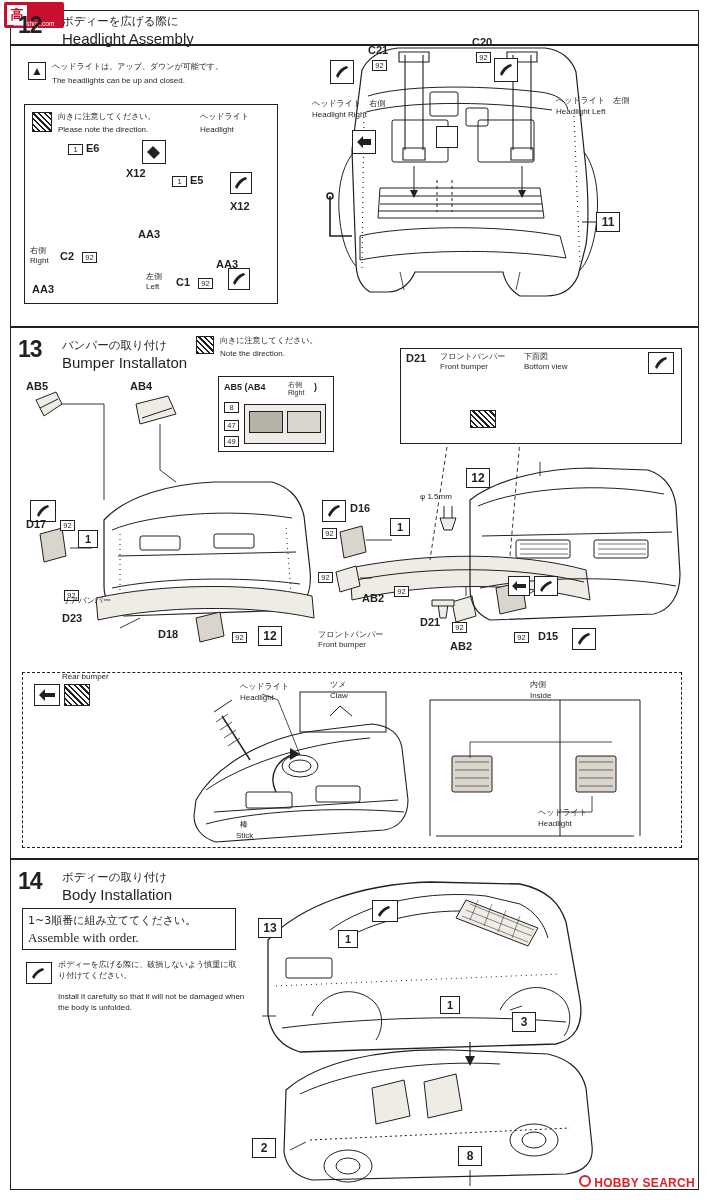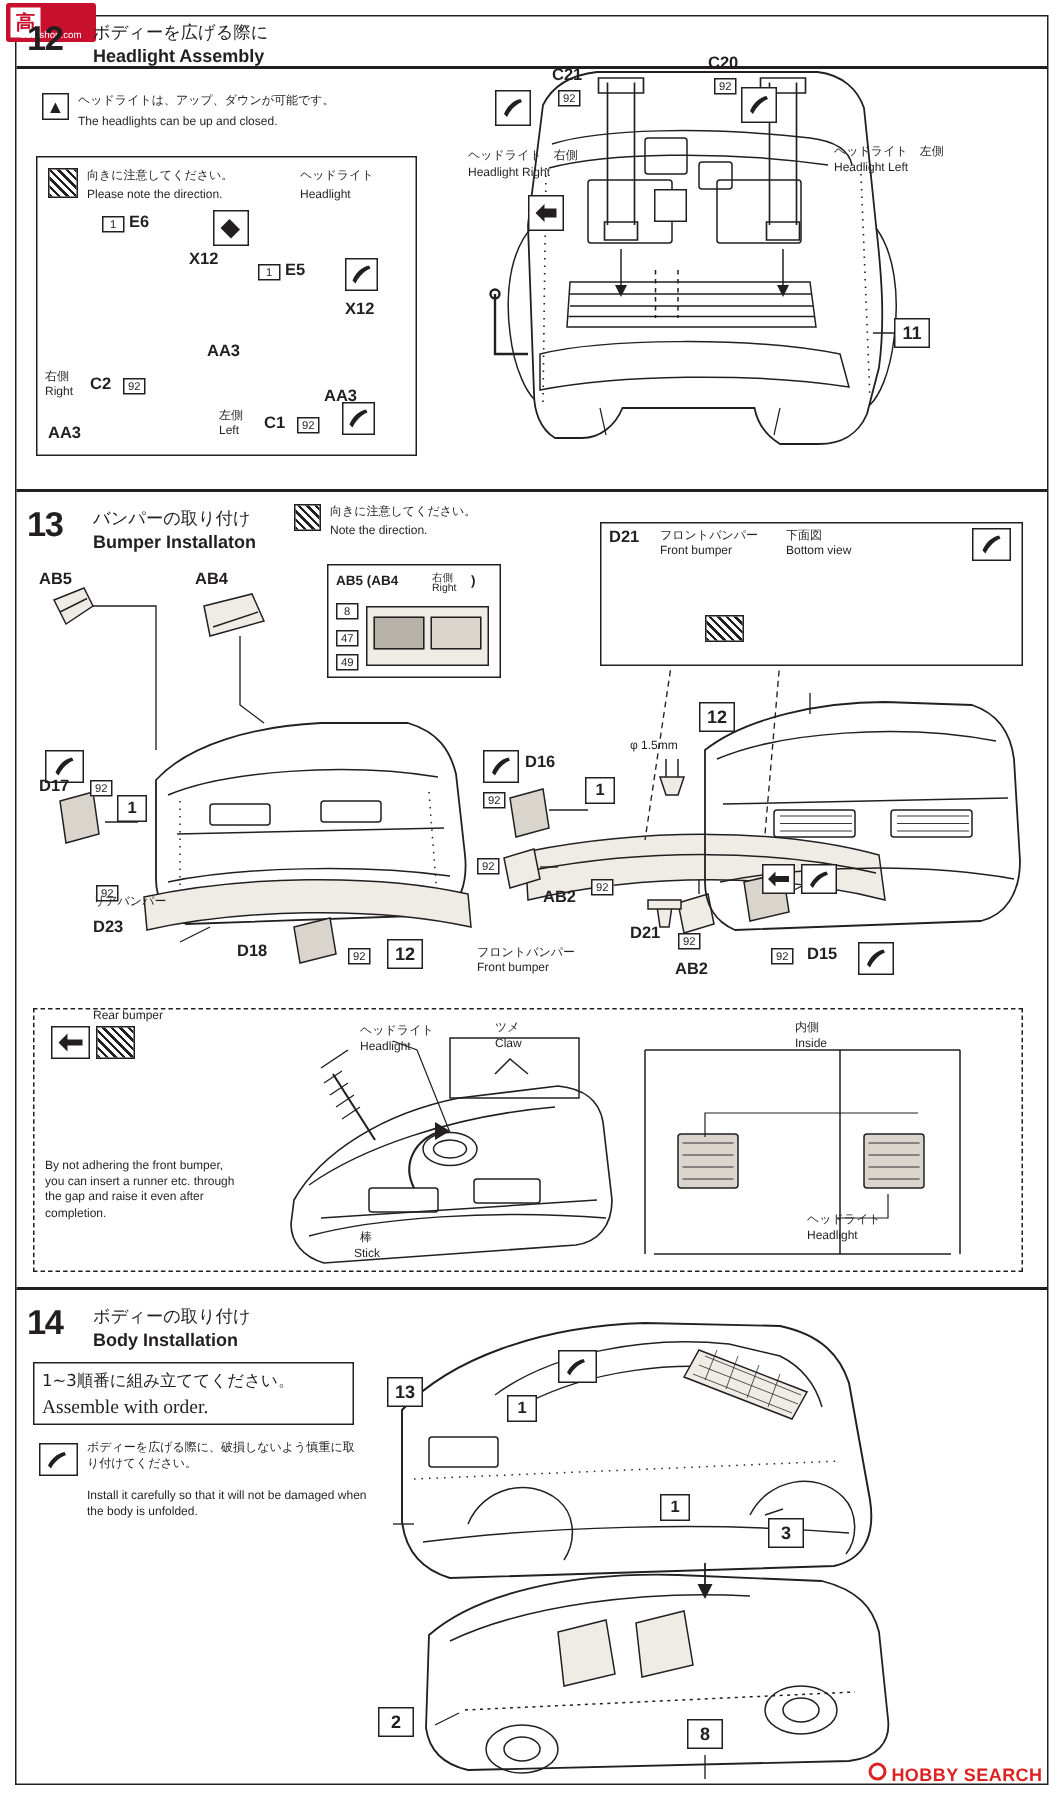--- a/index.html
+++ b/index.html
@@ -26,21 +26,21 @@
     position:absolute; left:10px; top:10px; width:689px; height:1180px;
     border:1.5px solid #231f20;
   }
   
   .step-rule { position:absolute; left:11px; width:687px; height:1.5px; background:#231f20; }
   .step-num {
     position:absolute; font-size:23px; font-weight:bold; font-family:"Liberation Sans", sans-serif;
     letter-spacing:-1px;
   }
   .step-title-jp { position:absolute; font-size:11.5px; }
-  .step-title-en { position:absolute; font-size:12px;font-weight:bold; }
+  .step-title-en { position:absolute; font-size:15px; }
 
   
   .box { position:absolute; border:1px solid #231f20; background:#fff; }
   .box-dash { position:absolute; border:1px dashed #231f20; }
   .fillbox { background:#efece6; }
 
   
   .tag { position:absolute; font-size:11px; font-weight:bold; }
   .numbox {
     position:absolute; border:1px solid #231f20; background:#fff;
@@ -552,21 +552,20 @@
       </svg>
   </div>
 
   <div class="box-dash" style="left:22px; top:672px; width:660px; height:176px;"></div>
   <div class="icon-box" style="left:34px; top:684px; width:26px; height:22px;">
     <svg width="20" height="16" viewBox="0 0 20 16">
         <path d="M2 8 L8 2 L8 6 L18 6 L18 10 L8 10 L8 14 Z" fill="#231f20"></path>
       </svg>
   </div>
   <div class="icon-box hatch" style="left:64px; top:684px; width:26px; height:22px;"></div>
-  <div class="txtblk" style="left:30px; top:772px; width:132px;">By not adhering the front bumper, you can insert a runner etc. through the gap and raise it even after completion.</div>
   <div class="cap jp" style="left:240px; top:820px;">棒</div>
   <div class="cap" style="left:236px; top:831px;">Stick</div>
   <div class="cap jp" style="left:240px; top:682px;">ヘッドライト</div>
   <div class="cap" style="left:240px; top:693px;">Headlight</div>
   <div class="cap jp" style="left:330px; top:680px;">ツメ</div>
   <div class="cap" style="left:330px; top:691px;">Claw</div>
   <div class="cap jp" style="left:530px; top:680px;">内側</div>
   <div class="cap" style="left:530px; top:691px;">Inside</div>
   <div class="cap jp" style="left:538px; top:808px;">ヘッドライト</div>
   <div class="cap" style="left:538px; top:819px;">Headlight</div>

